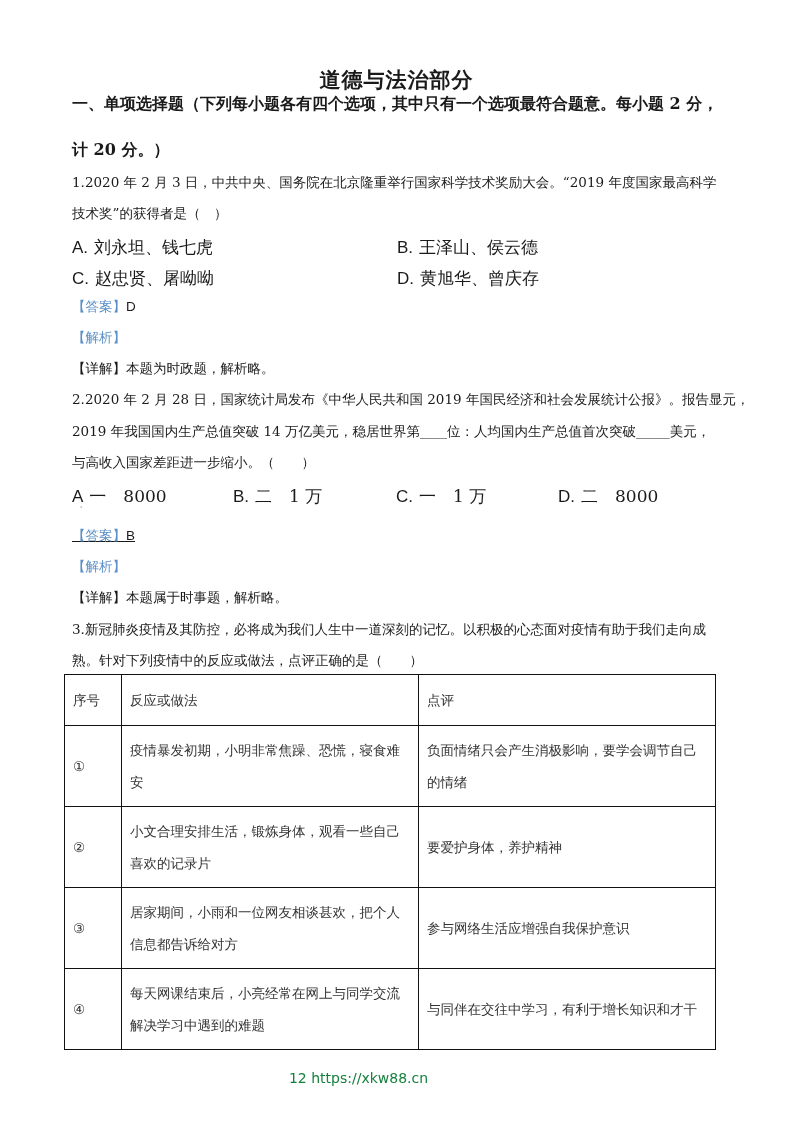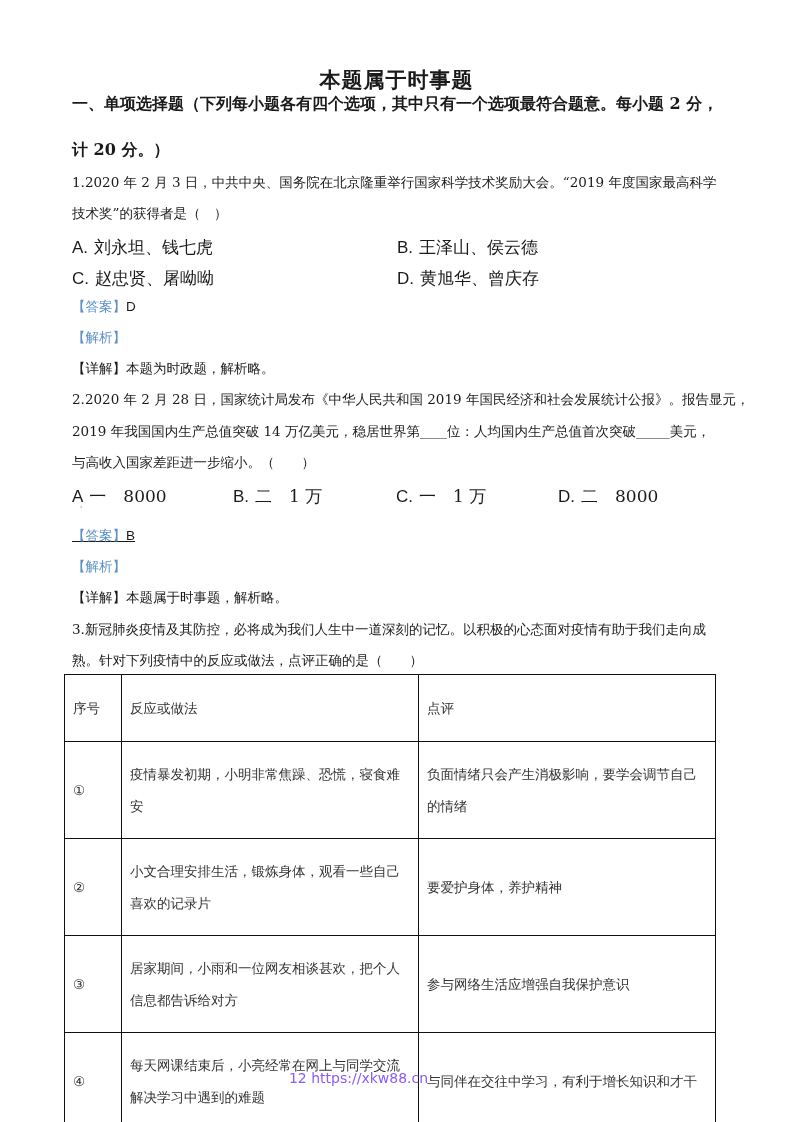--- a/index.html
+++ b/index.html
@@ -53,42 +53,42 @@
     table.q3 {
       position: absolute;
       left: 64px;
       top: 674px;
       border-collapse: collapse;
       font-size: 13.5px;
       color: #333;
     }
     table.q3 td {
       border: 1.3px solid #111;
-      padding: 12px 8px;
+      padding: 4px 8px;
       vertical-align: middle;
       line-height: 32px;
       white-space: normal;
     }
     table.q3 tr.head td { height: 42px; line-height: 20px; }
     table.q3 tr.body td { height: 72px; }
     .col1 { width: 40px; }
     .col2 { width: 280px; }
     .col3 { width: 280px; }
     .footer {
       left: 0; width: 717px; top: 1070px;
       text-align: center;
       font-family: "DejaVu Sans", "Liberation Sans", sans-serif;
       font-size: 14px;
-      color: #8b5cf6;
+      color: #15803d;
     }
   </style>
 </head>
 <body>
 
-<div class="abs title">本题属于时事题</div>
+<div class="abs title">道德与法治部分</div>
 
 <div class="abs section" style="top:94px;">一、单项选择题（下列每小题各有四个选项，其中只有一个选项最符合题意。每小题 2 分，</div>
 <div class="abs section" style="top:140px;">计 20 分。）</div>
 
 <div class="abs text" style="top:174px;">1.2020 年 2 月 3 日，中共中央、国务院在北京隆重举行国家科学技术奖励大会。“2019 年度国家最高科学</div>
 <div class="abs text" style="top:205px;">技术奖”的获得者是（　）</div>
 
 <div class="abs opt" style="left:72px; top:236px;">
   <span class="opt-key">A.</span><span>刘永坦、钱七虎</span>
 </div>

